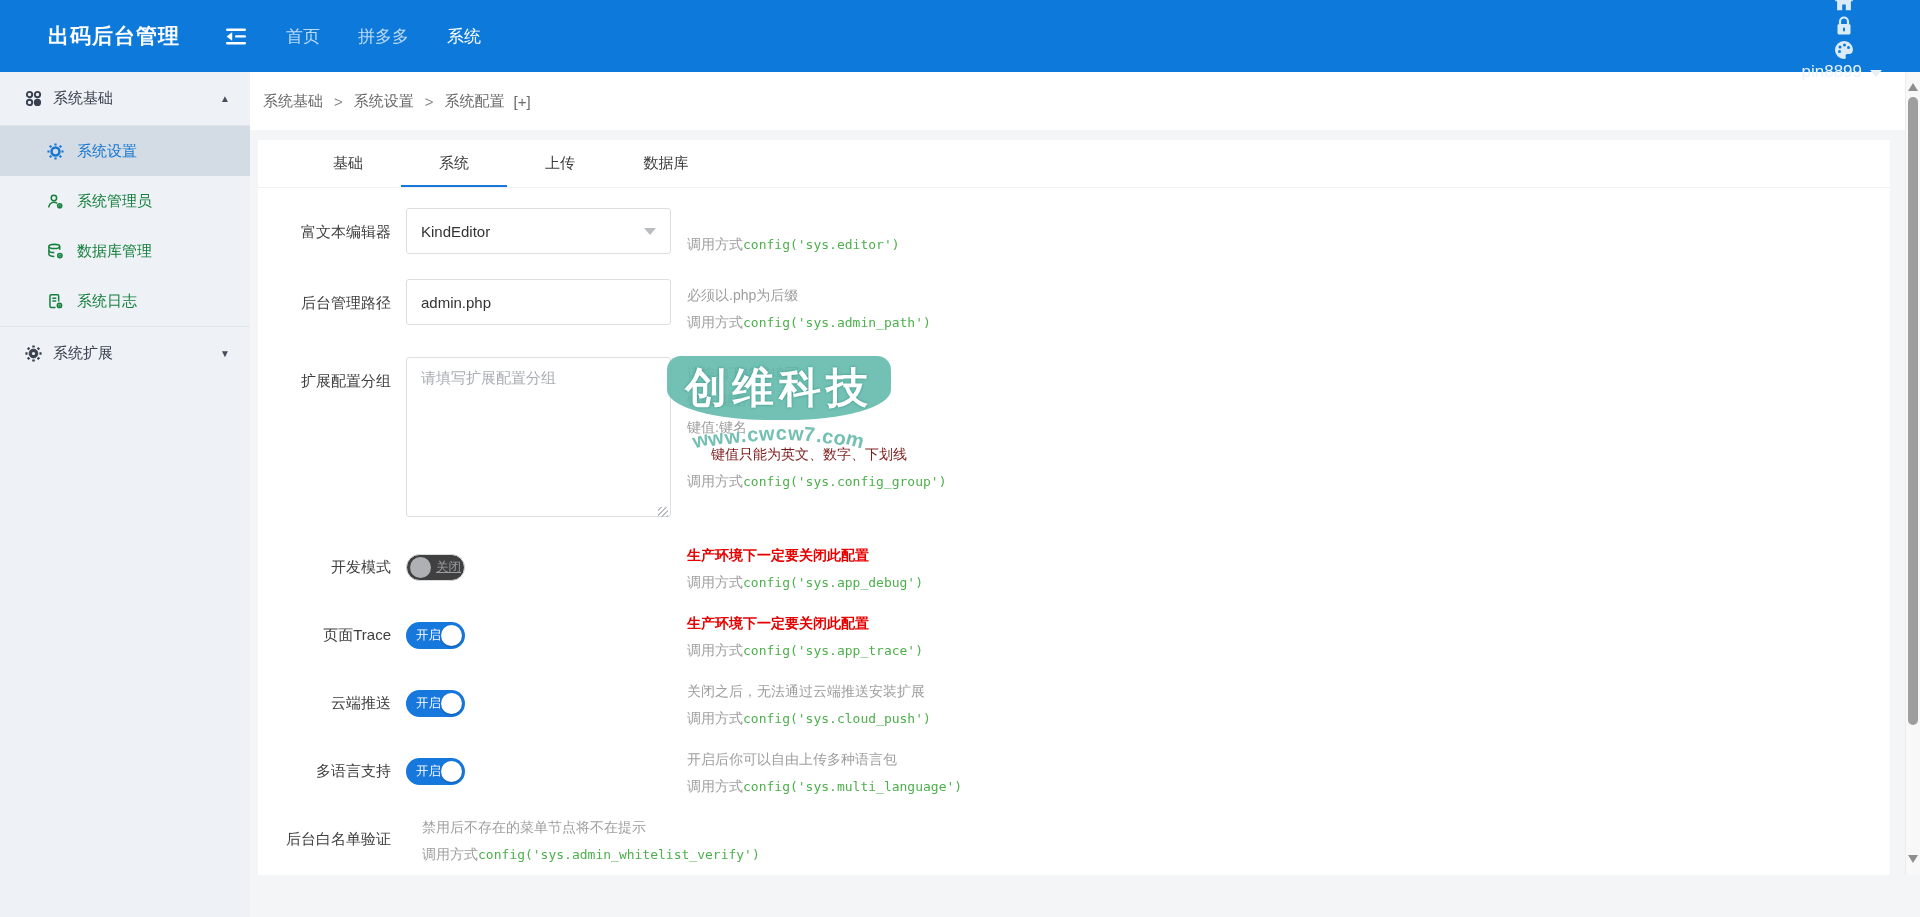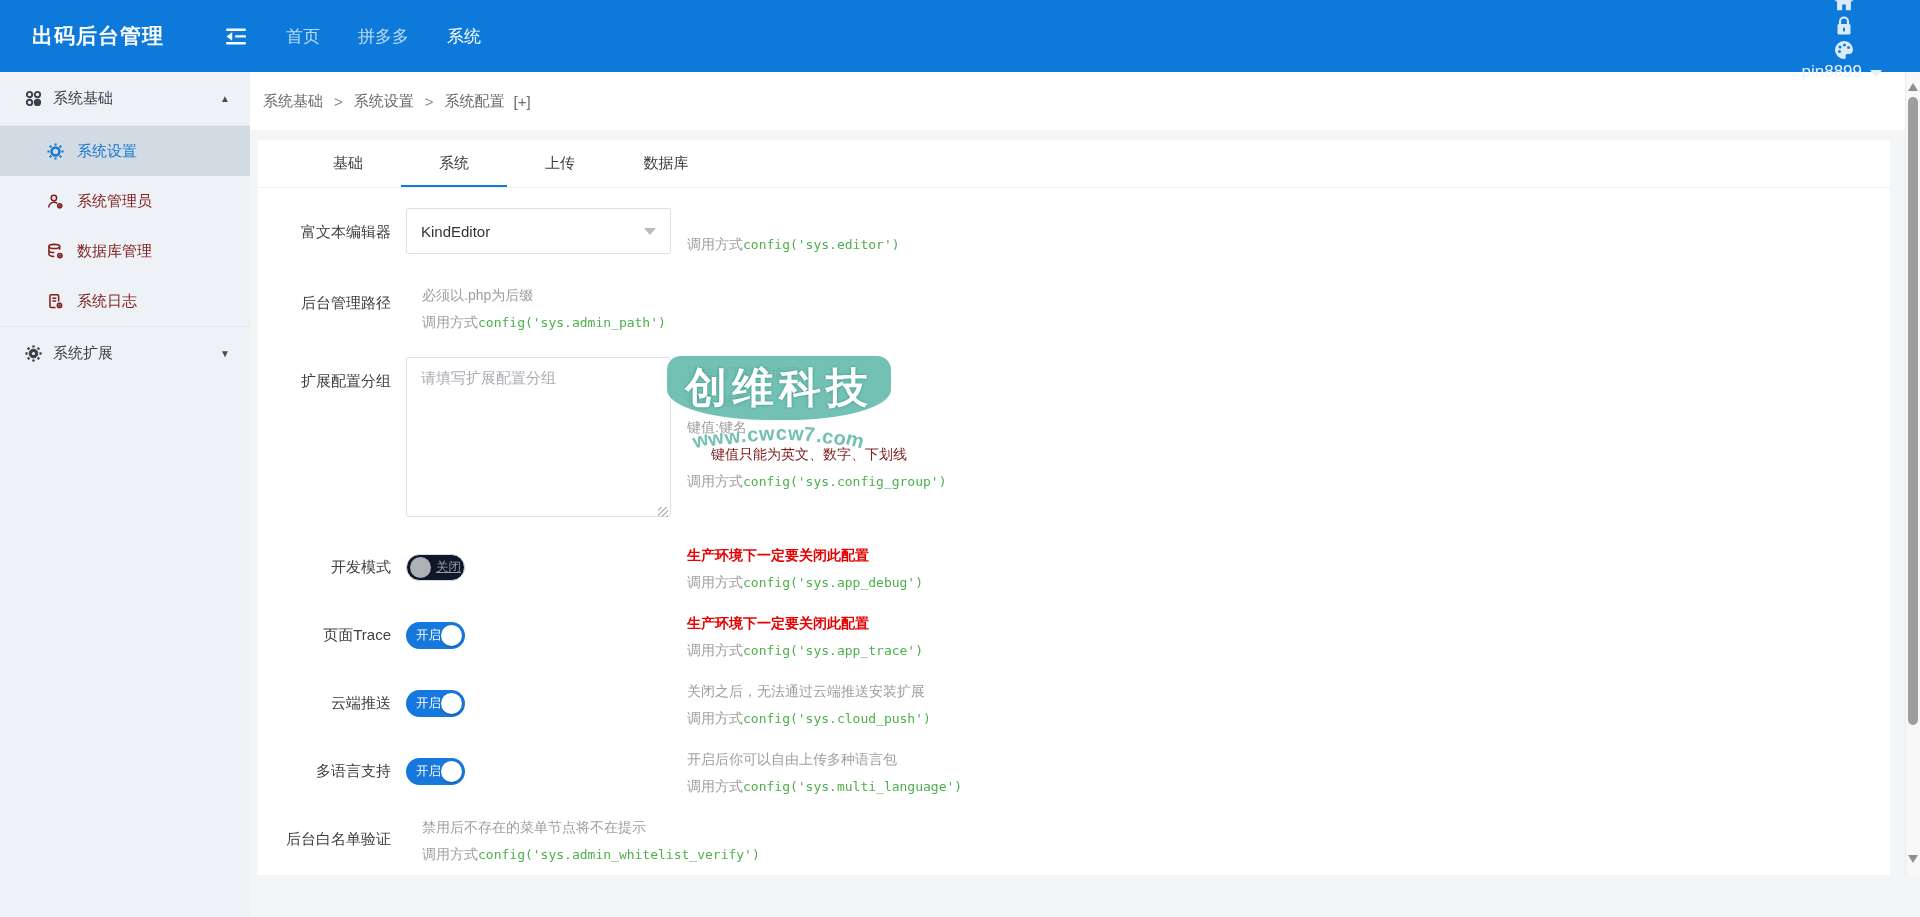--- a/index.html
+++ b/index.html
@@ -1,39 +1,39 @@
 <!DOCTYPE html>
 <html><head>
 <meta charset="utf-8">
 <style>
   * { box-sizing: border-box; margin: 0; padding: 0; }
   html,body { width:1920px; height:917px; overflow:hidden; }
   body { position:relative; font-family:"Liberation Sans","DejaVu Sans",sans-serif; background:#f4f5f6; }
 
   
   .navbar { position:absolute; top:0; left:0; right:0; height:72px; background:#0d79da; display:flex; align-items:center; color:#fff; z-index:20; }
-  .brand { font-size:21px; font-weight:bold; padding-left:32px; width:215px; letter-spacing:1px; }
+  .brand { font-size:21px; font-weight:bold; padding-left:48px; width:215px; letter-spacing:1px; }
   .nav-toggle { width:42px; height:42px; display:flex; align-items:center; justify-content:center; cursor:pointer; }
   .nav-menu { display:flex; align-items:center; height:100%; margin-left:10px; }
   .nav-item { padding:0 19px; height:100%; display:flex; align-items:center; font-size:17px; color:rgba(255,255,255,.72); cursor:pointer; }
   .nav-item.active { color:#fff; }
   .nav-right { margin-left:auto; display:flex; align-items:center; padding-right:38px;flex-direction:column; }
   .nav-icon { width:24px; height:24px; margin-left:46px; display:flex; align-items:center; justify-content:center; cursor:pointer; }
   .nav-user { display:flex; align-items:center; margin-left:42px; font-size:17px; color:#eaf3fc; cursor:pointer; }
   .caret-down-w { width:0; height:0; border-left:6px solid transparent; border-right:6px solid transparent; border-top:7px solid #e6f0fa; margin-left:8px; margin-top:2px; }
 
   
   .sidebar { position:absolute; top:72px; left:0; bottom:0; width:250px; background:#eef1f6; z-index:10; }
   .side-group { }
   .side-group-header { height:54px; display:flex; align-items:center; padding:0 20px 0 24px; font-size:15px; color:#39404e; cursor:pointer; }
   .side-group-header .g-icon { width:20px; height:20px; margin-right:9px; color:#39404e; }
   .side-group-header .g-arrow { margin-left:auto; font-size:10px; color:#454c5a; }
   .side-group:first-child .side-group-header { border-bottom:1px solid #e2e7ee; }
   .side-group + .side-group .side-group-header { border-top:1px solid #e2e7ee; }
-  .side-item { height:50px; display:flex; align-items:center; padding-left:46px; font-size:15px; color:#7f1d1d; cursor:pointer; }
+  .side-item { height:50px; display:flex; align-items:center; padding-left:46px; font-size:15px; color:#15803d; cursor:pointer; }
   .side-item .s-icon { width:20px; height:20px; margin-right:11px; display:flex; align-items:center; }
   .side-item.active { background:#d3dbe4; color:#1677d2; }
 
   
   .main { position:absolute; left:250px; top:72px; right:15px; bottom:0; }
   .breadcrumb-bar { height:58px; background:#fff; display:flex; align-items:center; padding-left:13px; font-size:15px; color:#696969; }
   .bc-item { cursor:pointer; }
   .bc-sep { margin:0 11px; color:#8a8a8a; }
   .bc-current { color:#696969; }
   .bc-suffix { margin-left:9px; color:#696969; }
@@ -65,21 +65,21 @@
   .txa::placeholder { color:#a9adb3; }
   .txa-wrap { position:relative; width:265px;text-decoration:underline; }
   .txa-grip { position:absolute; right:3px; bottom:4px; width:10px; height:10px;
      background:repeating-linear-gradient(135deg, transparent 0 2px, #b9bdc2 2px 3.5px); cursor:nwse-resize; }
 
   
   .toggle { width:59px; height:27px; border-radius:14px; display:flex; align-items:center; cursor:pointer; margin-top:12px; font-size:12.5px; position:relative; }
   .toggle.on { background:#1677dd; color:#fff; }
   .toggle.on .t-label { margin-left:10px; }
   .toggle.on .t-knob { position:absolute; right:3px; width:21px; height:21px; border-radius:50%; background:#fff; box-shadow:0 1px 2px rgba(0,0,0,.25); }
-  .toggle.off { background:#0f172a; border:1px solid #d9dbde; color:#9a9da1;text-decoration:underline; }
+  .toggle.off { background:#404040; border:1px solid #d9dbde; color:#9a9da1;text-decoration:underline; }
   .toggle.off .t-knob { position:absolute; left:3px; width:21px; height:21px; border-radius:50%; background:#adb0b5; }
   .toggle.off .t-label { margin-left:29px; }
 
   
   .watermark { position:absolute; left:667px; top:356px; width:224px; text-align:center; z-index:6; pointer-events:none; }
   .wm-badge { background:rgba(95,184,170,.88); border-radius:14px 14px 46% 46% / 14px 14px 30px 30px; height:64px; display:flex; align-items:center; justify-content:center; }
   .wm-title { font-size:42px; font-weight:bold; color:#fff; letter-spacing:5px;
       text-shadow:0 0 1px #3f9c8e, 0 0 3px #3f9c8e; }
   .wm-url { margin-top:2px; font-size:20px; font-weight:bold; color:#74c0b3;
       text-shadow:0 1px 0 #fff, 0 0 2px #fff; letter-spacing:1px; }
@@ -241,20 +241,21 @@
               <span>KindEditor</span>
               <span class="sel-caret"></span>
             </div>
           </div>
           <div class="fhelp low">
             <div class="help-line"><span>调用方式</span><span class="help-code">config('sys.editor')</span></div>
           </div>
         </div>
         <div class="frow">
           <div class="flabel">后台管理路径</div>
+          <div class="ffield"><input class="inp" type="text" value="admin.php" style=""></div>
           <div class="fhelp mid">
             <div class="help-line">必须以.php为后缀</div>
             <div class="help-line"><span>调用方式</span><span class="help-code">config('sys.admin_path')</span></div>
           </div>
         </div>
         <div class="frow">
           <div class="flabel">扩展配置分组</div>
           <div class="ffield">
             <div class="txa-wrap"><textarea class="txa" placeholder="请填写扩展配置分组" style=""></textarea><div class="txa-grip"></div></div>
           </div>

